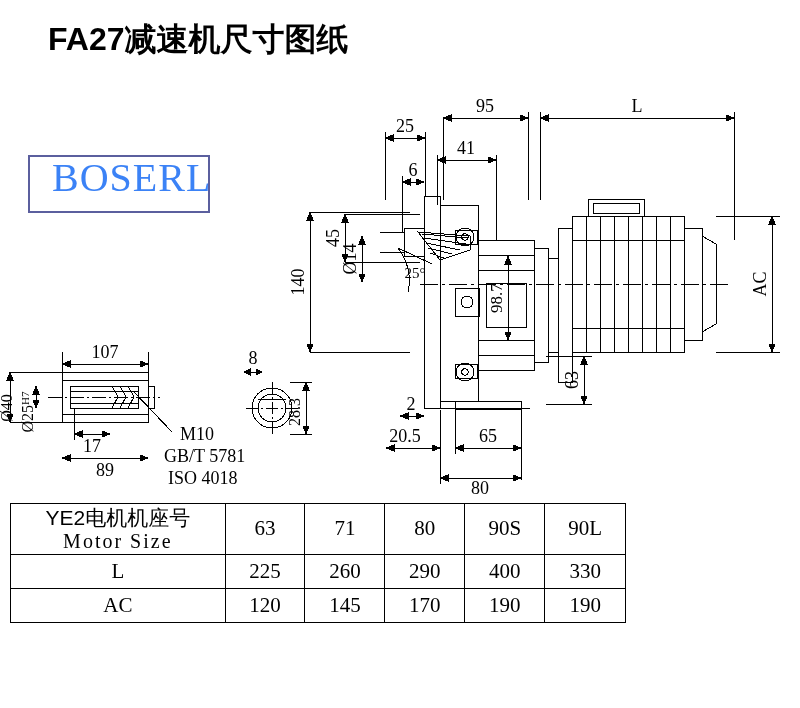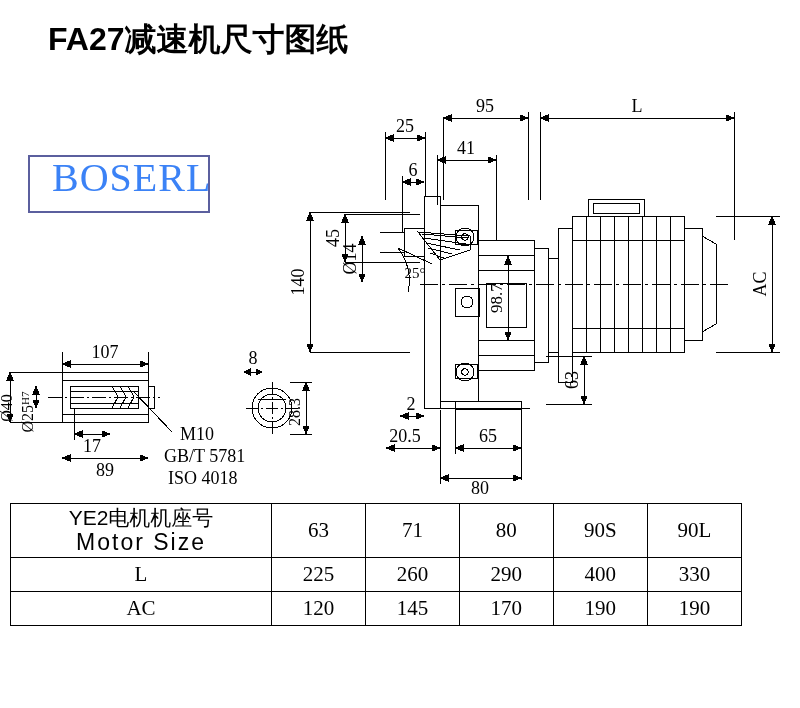--- a/index.html
+++ b/index.html
@@ -41,41 +41,41 @@
   
   #drawing {
     position: absolute;
     left: 0; top: 0;
     width: 800px; height: 500px;
   }
   
   #spec-table {
     position: absolute;
     left: 10px; top: 503px;
-    width: 732px;
+    width: 616px;
     border-collapse: collapse;
     font-family: "Liberation Serif", serif;
   }
   #spec-table td {
     border: 1px solid #000;
     text-align: center;
     font-size: 21px;
     height: 34px;
     padding: 0;
   }
   #spec-table td.labelcell {
     width: 280px;
   }
   #spec-table td.datacell { width: 100px; }
   .two-line {
     line-height: 1.12;
     padding: 2px 0;
   }
   .two-line .l1 { font-family:"Liberation Sans", sans-serif; font-size:21px; }
-  .two-line .l2 { font-family:Liberation Sans, sans-serif; font-size:23px; letter-spacing:2px;}
+  .two-line .l2 { font-family:Liberation Serif, serif; font-size:20px; letter-spacing:2px;}
   text { font-family: "Liberation Serif", serif; }
 </style>
 </head>
 <body>
 
 <div id="title">FA27减速机尺寸图纸</div>
 
 <div id="logo">
   <div class="logo-text">BOSERL</div>
 </div>

